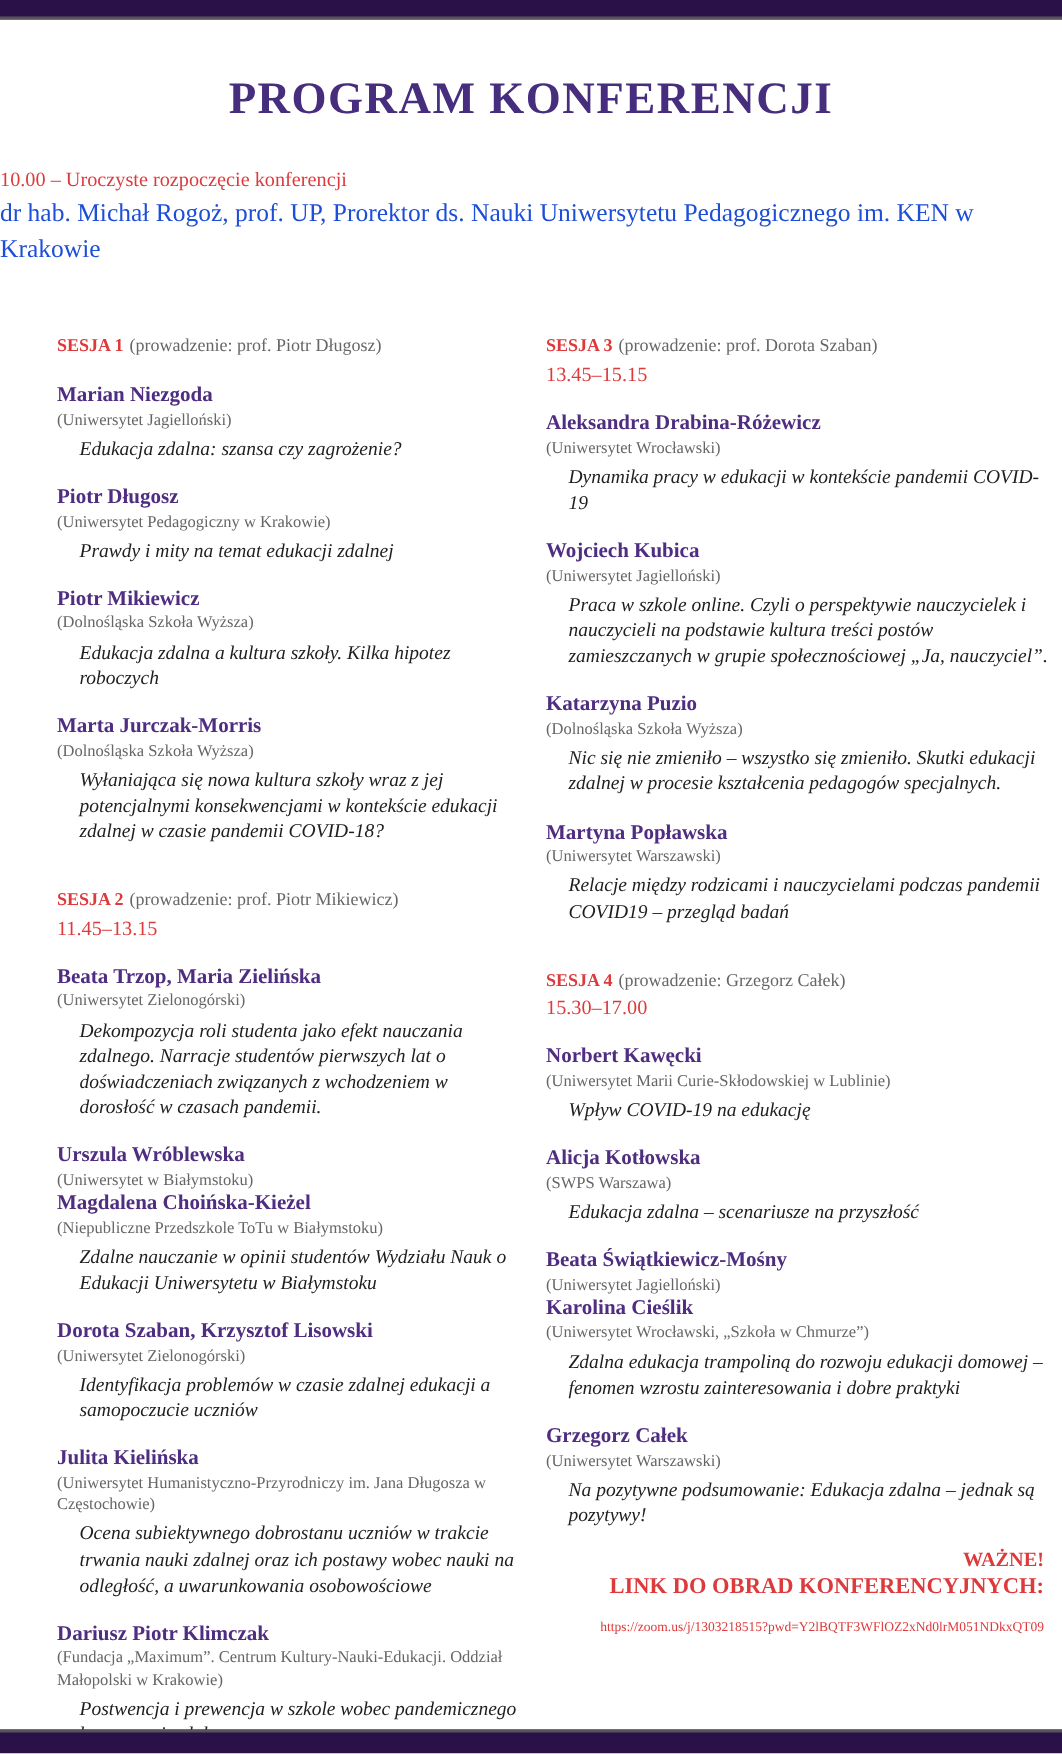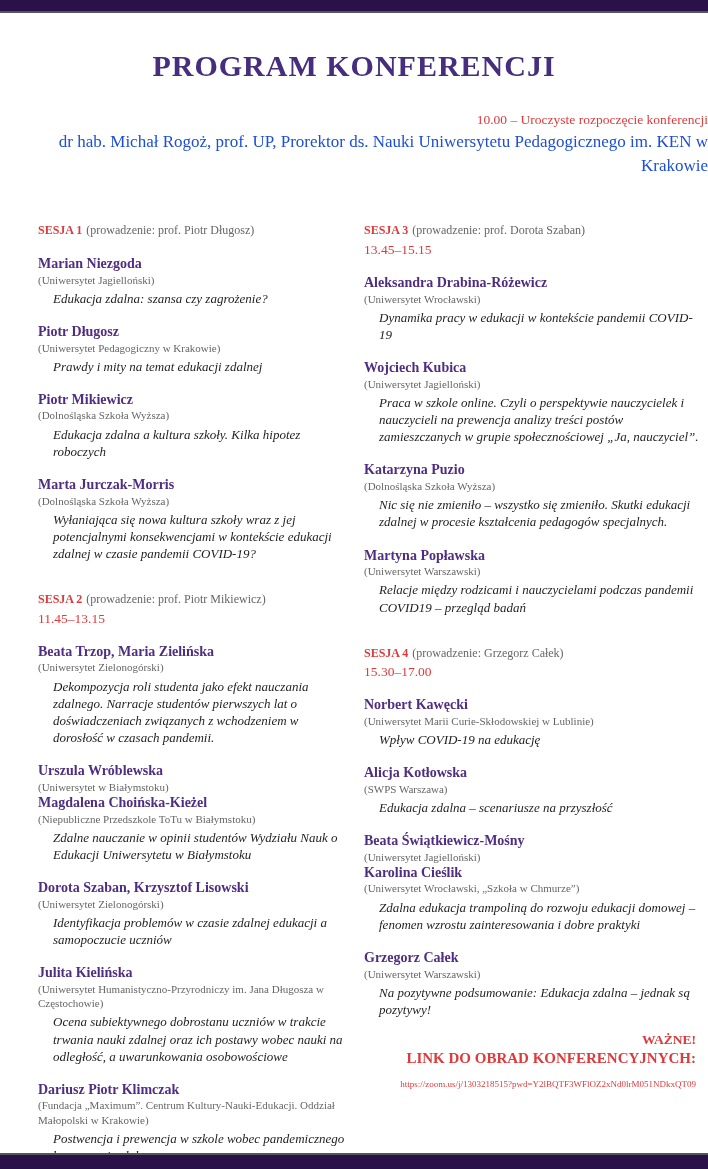--- a/index.html
+++ b/index.html
@@ -8,21 +8,21 @@
     width:708px; height:1169px; position:relative; overflow:hidden;
     font-family:"Liberation Serif", "DejaVu Serif", serif;
     color:#222;
   }
   .top-bar { height:13px; background:#2a1148; border-bottom:2px solid #56555b; }
   .page-title {
     text-align:center; margin-top:36px;
     font-size:30px; font-weight:bold; letter-spacing:1px;
     color:#462d7d;
   }
-  .opening { text-align:right; margin-top:28px; line-height:1.4; }
+  .opening { text-align:left; margin-top:28px; line-height:1.4; }
   .opening-time { color:#dd3a3c; font-size:13.5px; }
   .opening-speaker { color:#1d4ed8; font-size:17px; font-weight:normal; }
   .columns { display:flex; margin-top:46px; padding-left:38px; padding-right:8px; }
   #col-left  { width:308px; margin-right:18px; flex:none; }
   #col-right { width:336px; flex:none; }
   .session { margin-bottom:30px; }
   .s-head { font-size:12px; line-height:1.3; }
   .s-label { color:#dd3a3c; font-weight:bold; }
   .s-chair { color:#666666; margin-left:4px; }
   .s-time  { color:#dd3a3c; font-size:13.5px; margin-top:3px; }
@@ -66,21 +66,21 @@
           <div class="t-title">Prawdy i mity na temat edukacji zdalnej</div>
         </div>
         <div class="talk">
           <div class="sp-name">Piotr Mikiewicz</div>
           <div class="sp-aff">(Dolnośląska Szkoła Wyższa)</div>
           <div class="t-title">Edukacja zdalna a kultura szkoły. Kilka hipotez roboczych</div>
         </div>
         <div class="talk">
           <div class="sp-name">Marta Jurczak-Morris</div>
           <div class="sp-aff">(Dolnośląska Szkoła Wyższa)</div>
-          <div class="t-title">Wyłaniająca się nowa kultura szkoły wraz z jej potencjalnymi konsekwencjami w kontekście edukacji zdalnej w czasie pandemii COVID-19?</div>
+          <div class="t-title">Wyłaniająca się nowa kultura szkoły wraz z jej potencjalnymi konsekwencjami w kontekście edukacji zdalnej w czasie pandemii COVID-18?</div>
         </div>
       </section>
       <section class="session">
         <div class="s-head"><span class="s-label">SESJA 2</span><span class="s-chair">(prowadzenie: prof. Piotr Mikiewicz)</span></div>
         <div class="s-time">11.45–13.15</div>
         <div class="talk">
           <div class="sp-name">Beata Trzop, Maria Zielińska</div>
           <div class="sp-aff">(Uniwersytet Zielonogórski)</div>
           <div class="t-title">Dekompozycja roli studenta jako efekt nauczania zdalnego. Narracje studentów pierwszych lat o doświadczeniach związanych z wchodzeniem w dorosłość w czasach pandemii.</div>
         </div>
@@ -113,21 +113,21 @@
         <div class="s-head"><span class="s-label">SESJA 3</span><span class="s-chair">(prowadzenie: prof. Dorota Szaban)</span></div>
         <div class="s-time">13.45–15.15</div>
         <div class="talk">
           <div class="sp-name">Aleksandra Drabina-Różewicz</div>
           <div class="sp-aff">(Uniwersytet Wrocławski)</div>
           <div class="t-title">Dynamika pracy w edukacji w kontekście pandemii COVID-19</div>
         </div>
         <div class="talk">
           <div class="sp-name">Wojciech Kubica</div>
           <div class="sp-aff">(Uniwersytet Jagielloński)</div>
-          <div class="t-title">Praca w szkole online. Czyli o perspektywie nauczycielek i nauczycieli na prewencja analizy treści postów zamieszczanych w grupie społecznościowej „Ja, nauczyciel”.</div>
+          <div class="t-title">Praca w szkole online. Czyli o perspektywie nauczycielek i nauczycieli na podstawie kultura treści postów zamieszczanych w grupie społecznościowej „Ja, nauczyciel”.</div>
         </div>
         <div class="talk">
           <div class="sp-name">Katarzyna Puzio</div>
           <div class="sp-aff">(Dolnośląska Szkoła Wyższa)</div>
           <div class="t-title">Nic się nie zmieniło – wszystko się zmieniło. Skutki edukacji zdalnej w procesie kształcenia pedagogów specjalnych.</div>
         </div>
         <div class="talk">
           <div class="sp-name">Martyna Popławska</div>
           <div class="sp-aff">(Uniwersytet Warszawski)</div>
           <div class="t-title">Relacje między rodzicami i nauczycielami podczas pandemii COVID19 – przegląd badań</div>

